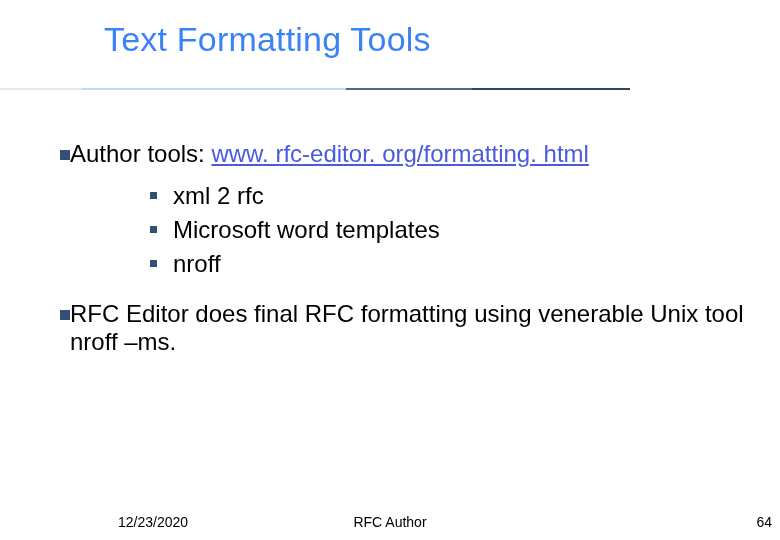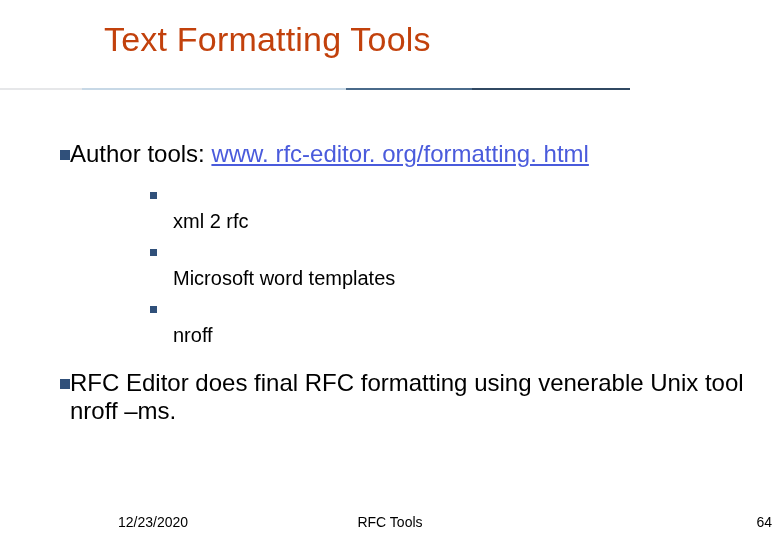--- a/index.html
+++ b/index.html
@@ -1,38 +1,38 @@
 <!DOCTYPE html>
 <html><head>
 <meta charset="utf-8">
 <style>
   * { margin: 0; padding: 0; box-sizing: border-box; }
   html, body { width: 780px; height: 540px; background: #ffffff; font-family: Verdana, Geneva, sans-serif; }
   .slide { position: relative; width: 780px; height: 540px; overflow: hidden; }
   .title-wrap { position: absolute; left: 0; top: 20px; width: 780px; }
-  .title { font-family: Arial, Helvetica, sans-serif; font-size: 34px; font-weight: 400; color: #c2410c; padding-left: 104px; letter-spacing: 0.2px; }
+  .title { font-family: Arial, Helvetica, sans-serif; font-size: 34px; font-weight: 400; color: #3b82f6; padding-left: 104px; letter-spacing: 0.2px; }
   .underline { position: absolute; left: 0; top: 68px; width: 630px; height: 2px; }
   .underline::before {
     content: "";
     position: absolute; left: 0; right: 0; top: 0; height: 2px;
     background: linear-gradient(to right,
       #e6e7e9 0%, #e6e7e9 13%,
       #c7d8e6 13%, #c7d8e6 55%,
       #4a6a8a 55%, #4a6a8a 75%,
       #304862 75%, #304862 100%);
   }
   .content { position: absolute; left: 60px; top: 140px; width: 700px; }
   .top-bullet { display: flex; align-items: flex-start; margin-bottom: 14px; }
   .sq { flex: 0 0 10px; width: 10px; height: 10px; background: #30507a; margin-top: 10px; }
   .top-text { font-family: Arial, Helvetica, sans-serif; font-size: 24px; color: #000; }
   .link { color: #4a5bdc; text-decoration: underline; }
   .sub-list { margin: 10px 0 22px 90px; }
   .sub-bullet { display: flex; align-items: flex-start; gap: 16px; margin-bottom: 6px; }
   .sq-sm { flex: 0 0 7px; width: 7px; height: 7px; background: #30507a; margin-top: 10px; }
-  .sub-text { font-family: Verdana, Geneva, sans-serif; font-size: 20px; color: #000; margin-top: 28px; }
+  .sub-text { font-family: Verdana, Geneva, sans-serif; font-size: 24px; color: #000; }
   .footer { position: absolute; left: 0; bottom: 18px; width: 780px; display: flex; align-items: center; font-family: Arial, Helvetica, sans-serif; font-size: 14px; color: #000; }
   .footer .date { position: absolute; left: 118px; }
   .footer .center { position: absolute; left: 50%; transform: translateX(-50%); }
   .footer .num { position: absolute; right: 8px; }
 </style>
 </head>
 <body>
 
 <div class="slide">
   <div class="title-wrap">
@@ -66,16 +66,16 @@
 
     <div class="top-bullet">
       <div class="sq"></div>
       <div class="top-text">RFC Editor does final RFC formatting using venerable Unix tool nroff –ms.</div>
     </div>
 
   </div>
 
   <div class="footer">
     <div class="date">12/23/2020</div>
-    <div class="center">RFC Tools</div>
+    <div class="center">RFC Author</div>
     <div class="num">64</div>
   </div>
 </div>
 
 </body></html>

